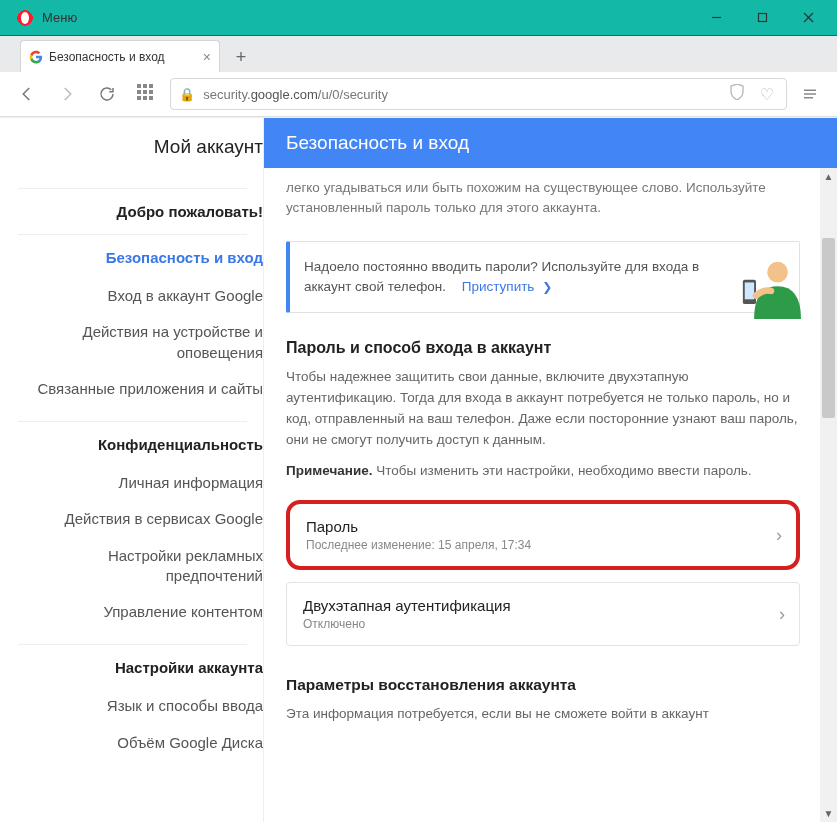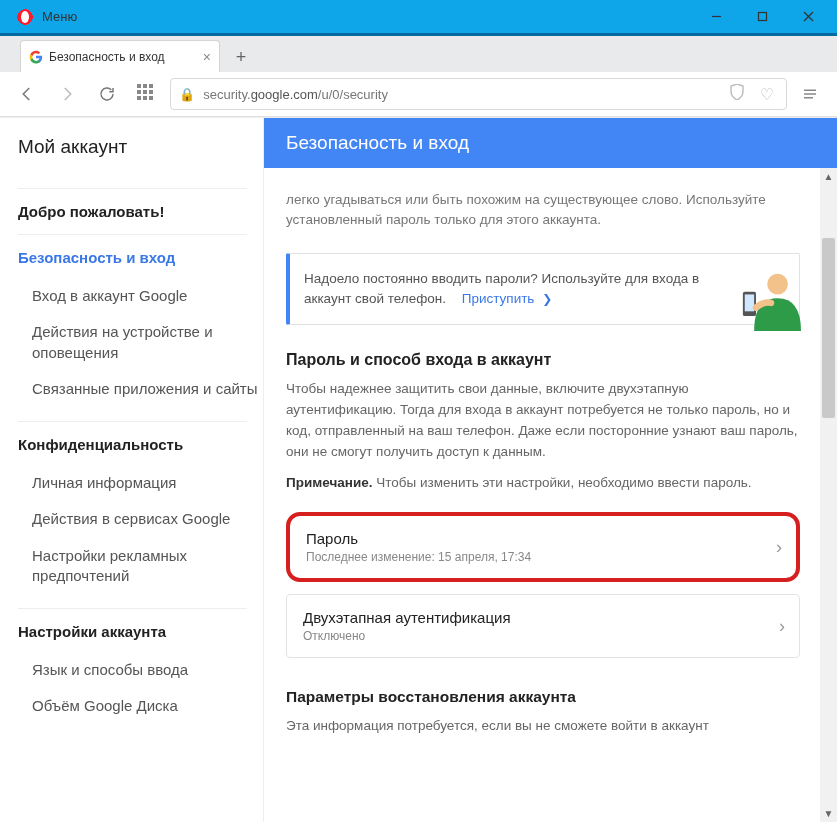--- a/index.html
+++ b/index.html
@@ -7,24 +7,24 @@
     font-family: Arial, "Helvetica Neue", Helvetica, sans-serif;
     width: 837px;
     height: 822px;
     background: #fff;
     overflow: hidden;
     position: relative;
   }
   
   .titlebar {
     height: 36px;
-    background: #0ea5e9;
+    background: #14b8a6;
     display: flex;
     align-items: center;
-    border-bottom: 3px solid #0369a1;
+    border-bottom: 1px solid #0369a1;
     padding: 0 6px;
   }
   .opera-icon {
     width: 18px; height: 18px;
     margin: 0 8px 0 10px;
     display:inline-block;
     background: radial-gradient(circle at 50% 50%, #ff1b2d 0%, #ff1b2d 60%, transparent 61%);
     border-radius: 50%;
     position: relative;
   }
@@ -119,20 +119,21 @@
     height:calc(822px - 36px - 36px - 45px);
     border-top:1px solid #eee;
   }
   .sidebar{
     width:264px;
     border-right:1px solid #eee;
     padding:18px 0 16px 18px;
     overflow:hidden;
     font-size:14px;
     color:#222;
+    text-align:right;
   }
   .sidebar-title{
     font-size:19px;
     font-weight:400;
     color:#222;
     margin-bottom:30px;
   }
   .sidebar-section-h{
     font-size:15px;
     font-weight:bold;
@@ -167,21 +168,21 @@
     font-size:19px;
     font-weight:400;
   }
   .main-scroll{
     padding:0;
     height:calc(100% - 50px);
     overflow-y:auto;
     overflow-x:hidden;
   }
   .faded-intro{
-    padding:22px 22px 8px 22px;
+    padding:10px 22px 8px 22px;
     font-size:13.5px;
     color:#777;
     line-height:1.5;
   }
   .phone-banner{
     margin:14px 20px 14px 22px;
     border:1px solid #e1e1e1;
     border-left:4px solid #4285f4;
     border-radius:2px;
     padding:15px 70px 15px 14px;
@@ -360,20 +361,21 @@
     <hr>
     <div class="sidebar-section-h active">Безопасность и вход</div>
     <div class="sidebar-item">Вход в аккаунт Google</div>
     <div class="sidebar-item">Действия на устройстве и оповещения</div>
     <div class="sidebar-item">Связанные приложения и сайты</div>
     <hr>
     <div class="sidebar-section-h">Конфиденциальность</div>
     <div class="sidebar-item">Личная информация</div>
     <div class="sidebar-item">Действия в сервисах Google</div>
     <div class="sidebar-item">Настройки рекламных предпочтений</div>
+    <div class="sidebar-item">Управление контентом</div>
     <hr>
     <div class="sidebar-section-h">Настройки аккаунта</div>
     <div class="sidebar-item">Язык и способы ввода</div>
     <div class="sidebar-item">Объём Google Диска</div>
   </aside>
 
   <main class="main">
     <div class="blue-header">Безопасность и вход</div>
 
     <div class="main-scroll" style="padding-right:17px;">

